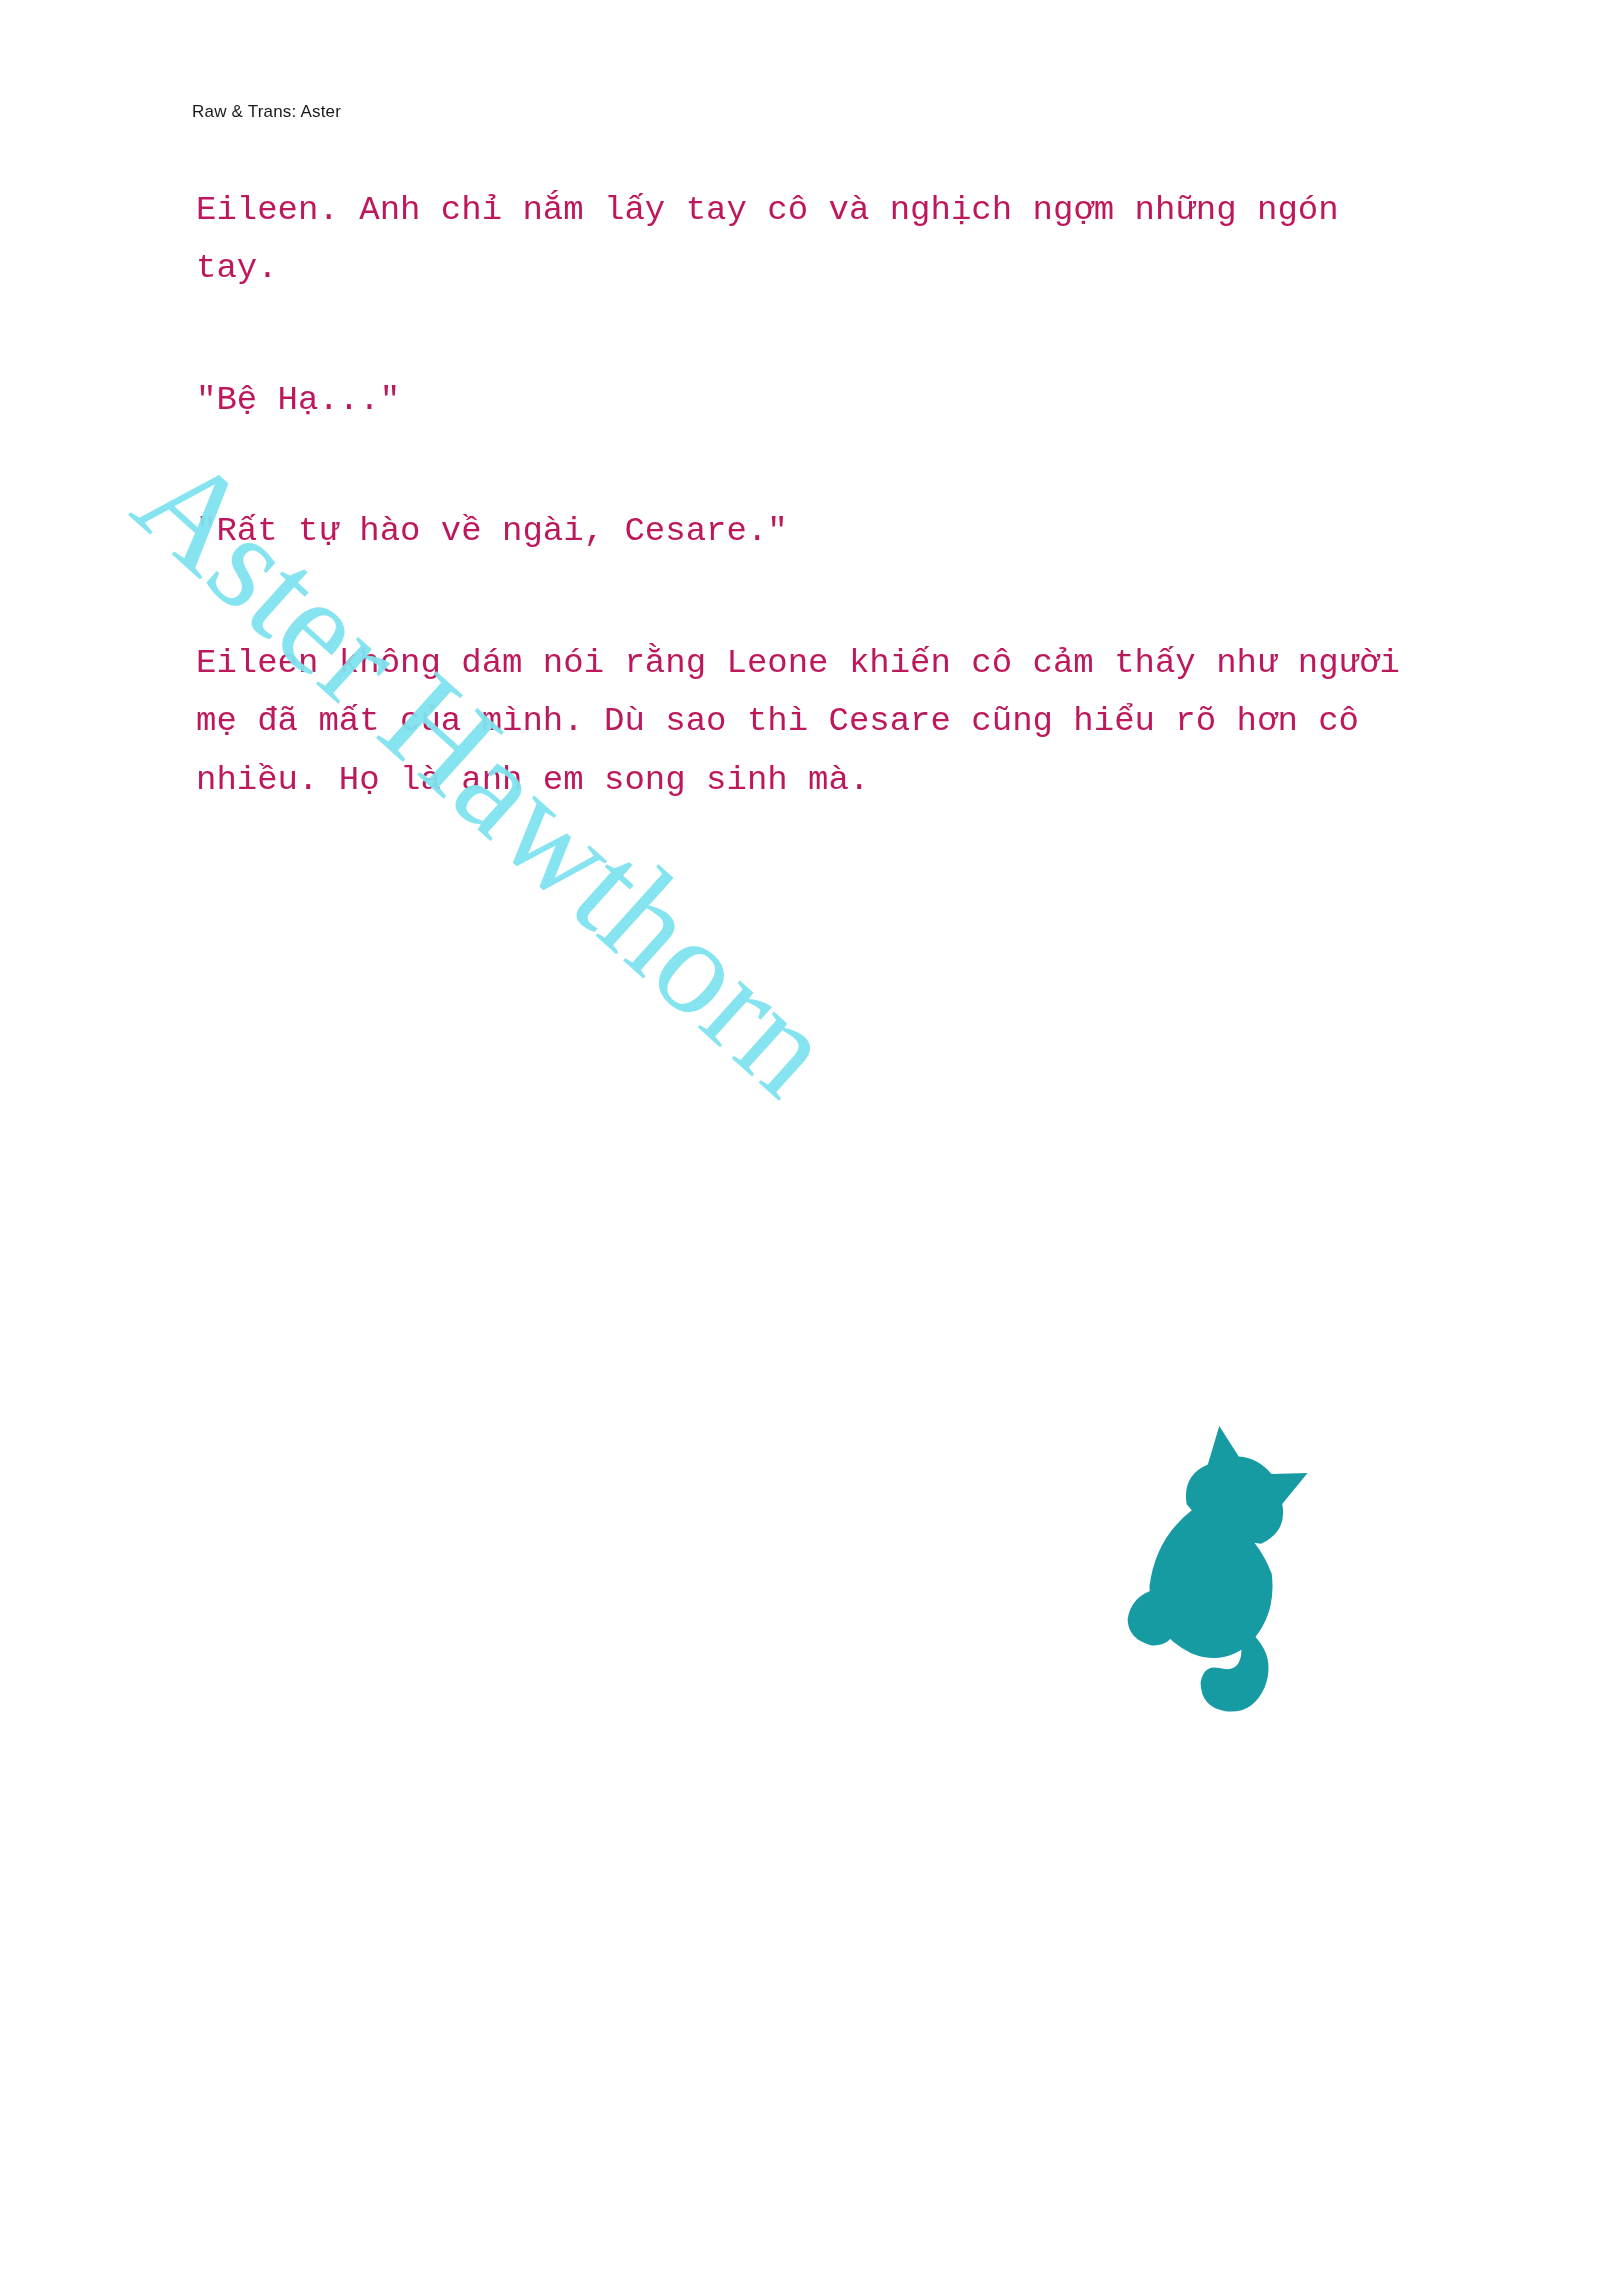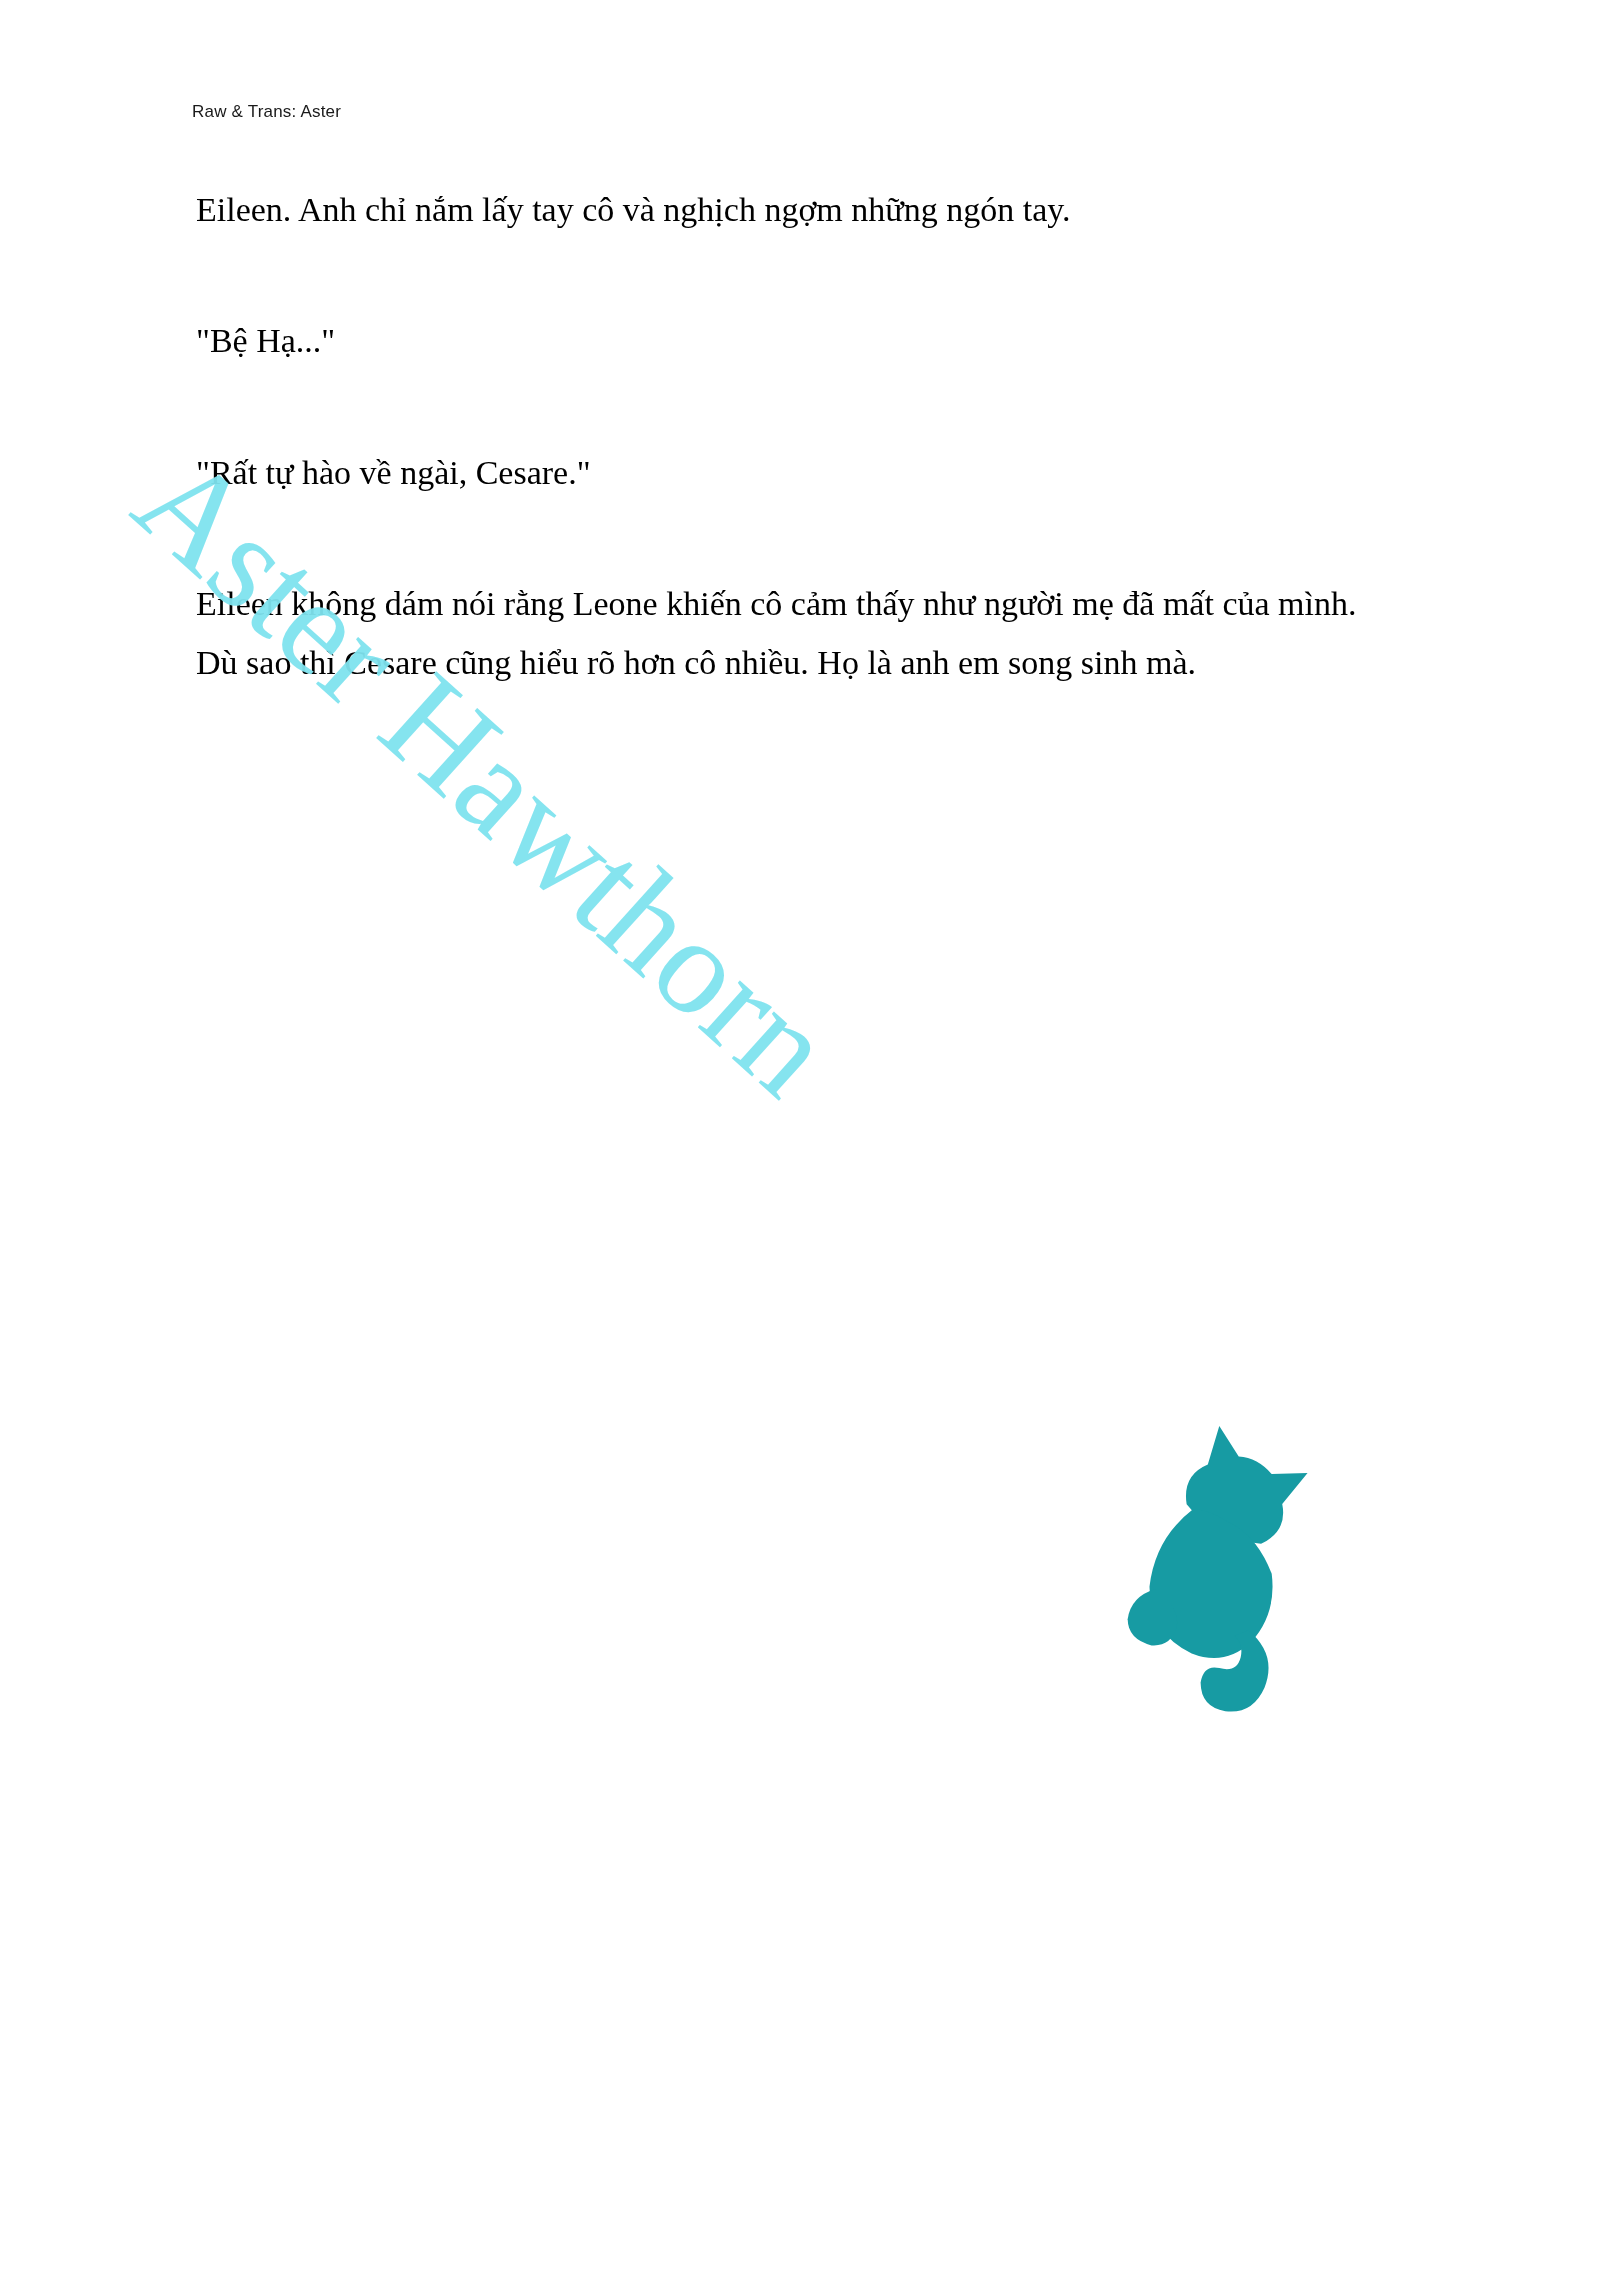--- a/index.html
+++ b/index.html
@@ -27,24 +27,24 @@
     letter-spacing: 0.2px;
     white-space: nowrap;
   }
   .content {
     position: absolute;
     top: 181px;
     left: 196px;
     width: 1206px;
   }
   .para {
-    font-family: Liberation Serif, serif;
+    font-family: Liberation Mono, monospace;
     font-size: 34px;
     line-height: 1.72;
-    color: #000000;
+    color: #be185d;
     margin: 0 0 73px 0;
     text-align: left;
     white-space: pre-wrap;
   }
   .para.last {
     margin-bottom: 0;
   }
   
   .watermark {
     position: absolute;

